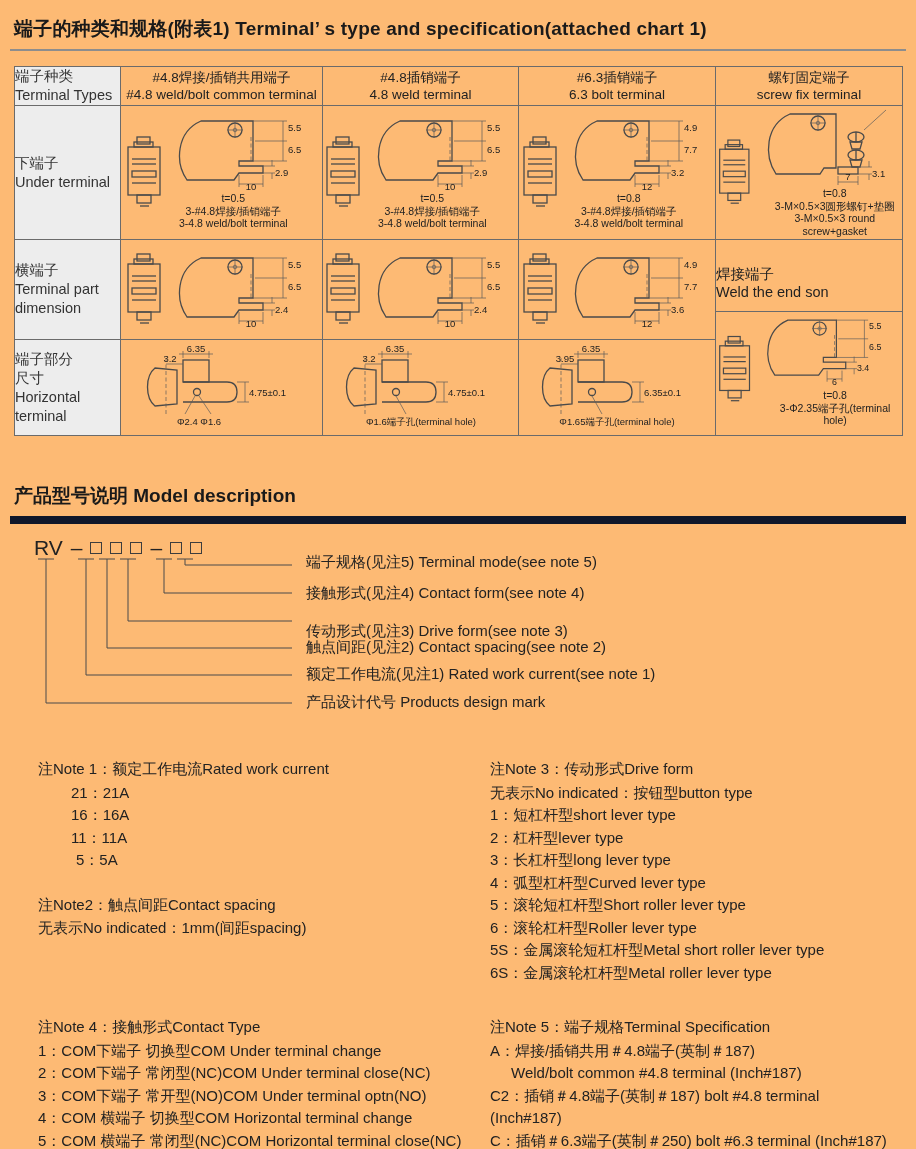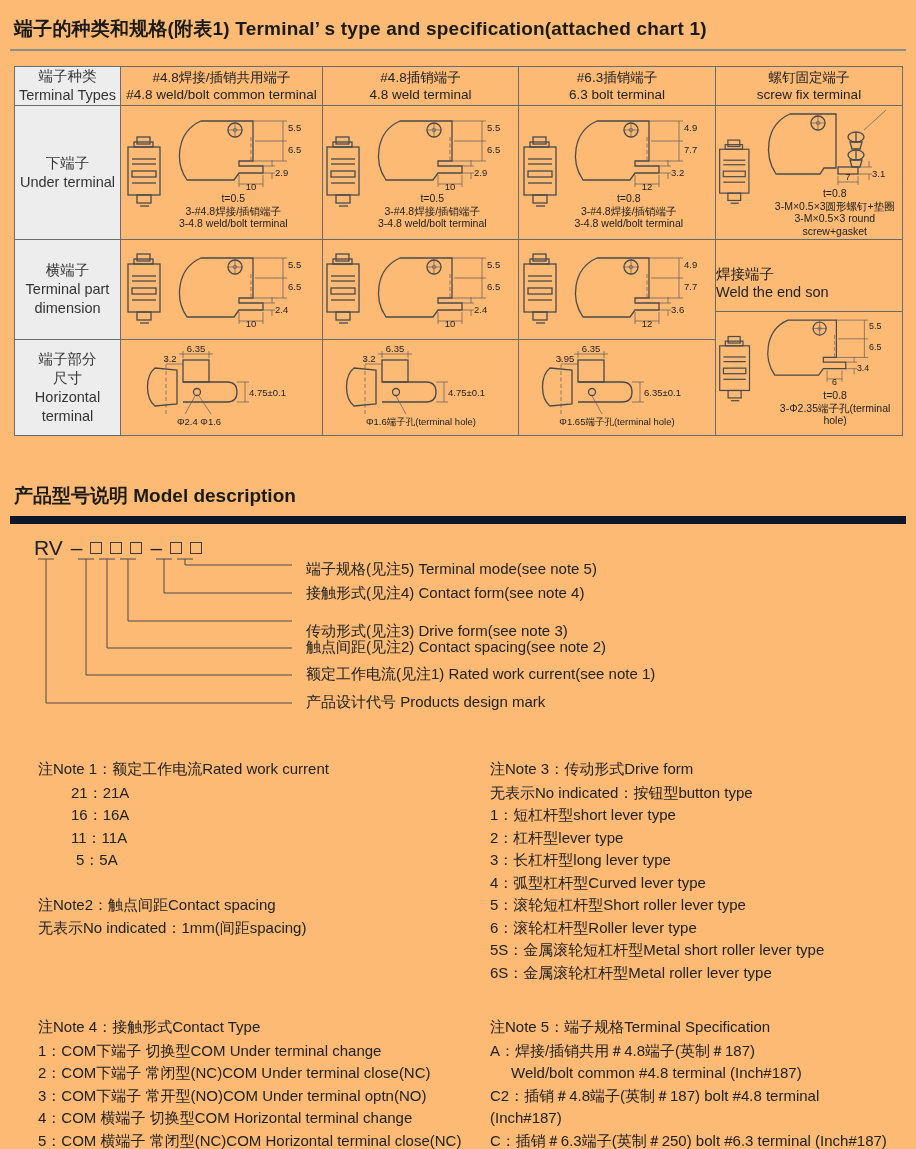--- a/index.html
+++ b/index.html
@@ -8,21 +8,21 @@
 
   h1.sec-title { margin: 0 10px; padding: 16px 4px 7px; font-size: 19px; font-weight: bold;
                  border-bottom: 2px solid #8d8d8d; letter-spacing: 0.2px; }
   h2.sec-title { margin: 47px 10px 0; padding: 0 4px 7px; font-size: 19px; font-weight: bold;
                  border-bottom: 8px solid #0f172a; }
 
   table.spec { margin: 15px 0 0 14px; border-collapse: collapse; width: 888px; table-layout: fixed; }
   table.spec td, table.spec th { border: 1px solid #6b6b6b; padding: 0; vertical-align: middle; }
   table.spec { border: 1.5px solid #4a4a4a; }
   th.hdr { height: 38px; font-weight: normal; text-align: center; font-size: 13.5px; line-height: 17px; color: #222; }
-  td.rowlabel, th.collabel { background: #ededed; text-align: center; font-size: 14.5px; line-height: 19px; color: #333; }
+  td.rowlabel, th.collabel { background: #ededed; text-align: left; font-size: 14.5px; line-height: 19px; color: #333; }
   td.draw { text-align: center; }
   .dcell { display: flex; align-items: center; justify-content: center; gap: 5px; padding: 2px 0; }
   .dright { display: flex; flex-direction: column; align-items: flex-start; }
   .cap { font-size: 10.5px; line-height: 12.5px; color: #222; text-align: center; padding-left: 10px; margin-top: 1px; }
 
   svg .o   { fill: none; stroke: #4a4a4a; stroke-width: 1.3; }
   svg .thin{ fill: none; stroke: #5a5a5a; stroke-width: 0.7; }
   svg .dash{ stroke-dasharray: 4 2.5; }
   svg text.dim { font-size: 9.5px; fill: #222; font-family: "Liberation Sans", "DejaVu Sans", sans-serif; }
 
@@ -557,21 +557,21 @@
         <line x1="85" y1="2" x2="101" y2="2"></line>
           <path d="M93,2 V91 H278"></path>
         <line x1="106" y1="2" x2="122" y2="2"></line>
           <path d="M114,2 V64 H278"></path>
         <line x1="142" y1="2" x2="158" y2="2"></line>
           <path d="M150,2 V36 H278"></path>
         <line x1="163" y1="2" x2="179" y2="2"></line>
           <path d="M171,2 V8 H278"></path>
       </g>
     </svg>
-    <div class="mlabel" style="top:24px">端子规格(见注5) Terminal mode(see note 5)</div>
+    <div class="mlabel" style="top:17px">端子规格(见注5) Terminal mode(see note 5)</div>
     <div class="mlabel" style="top:48px">接触形式(见注4) Contact form(see note 4)</div>
     <div class="mlabel" style="top:86px">传动形式(见注3) Drive form(see note 3)</div>
     <div class="mlabel" style="top:102px">触点间距(见注2) Contact spacing(see note 2)</div>
     <div class="mlabel" style="top:129px">额定工作电流(见注1) Rated work current(see note 1)</div>
     <div class="mlabel" style="top:157px">产品设计代号 Products design mark</div>
   </div>
 
   <div class="notes">
     <div>
       <div class="note-block">

